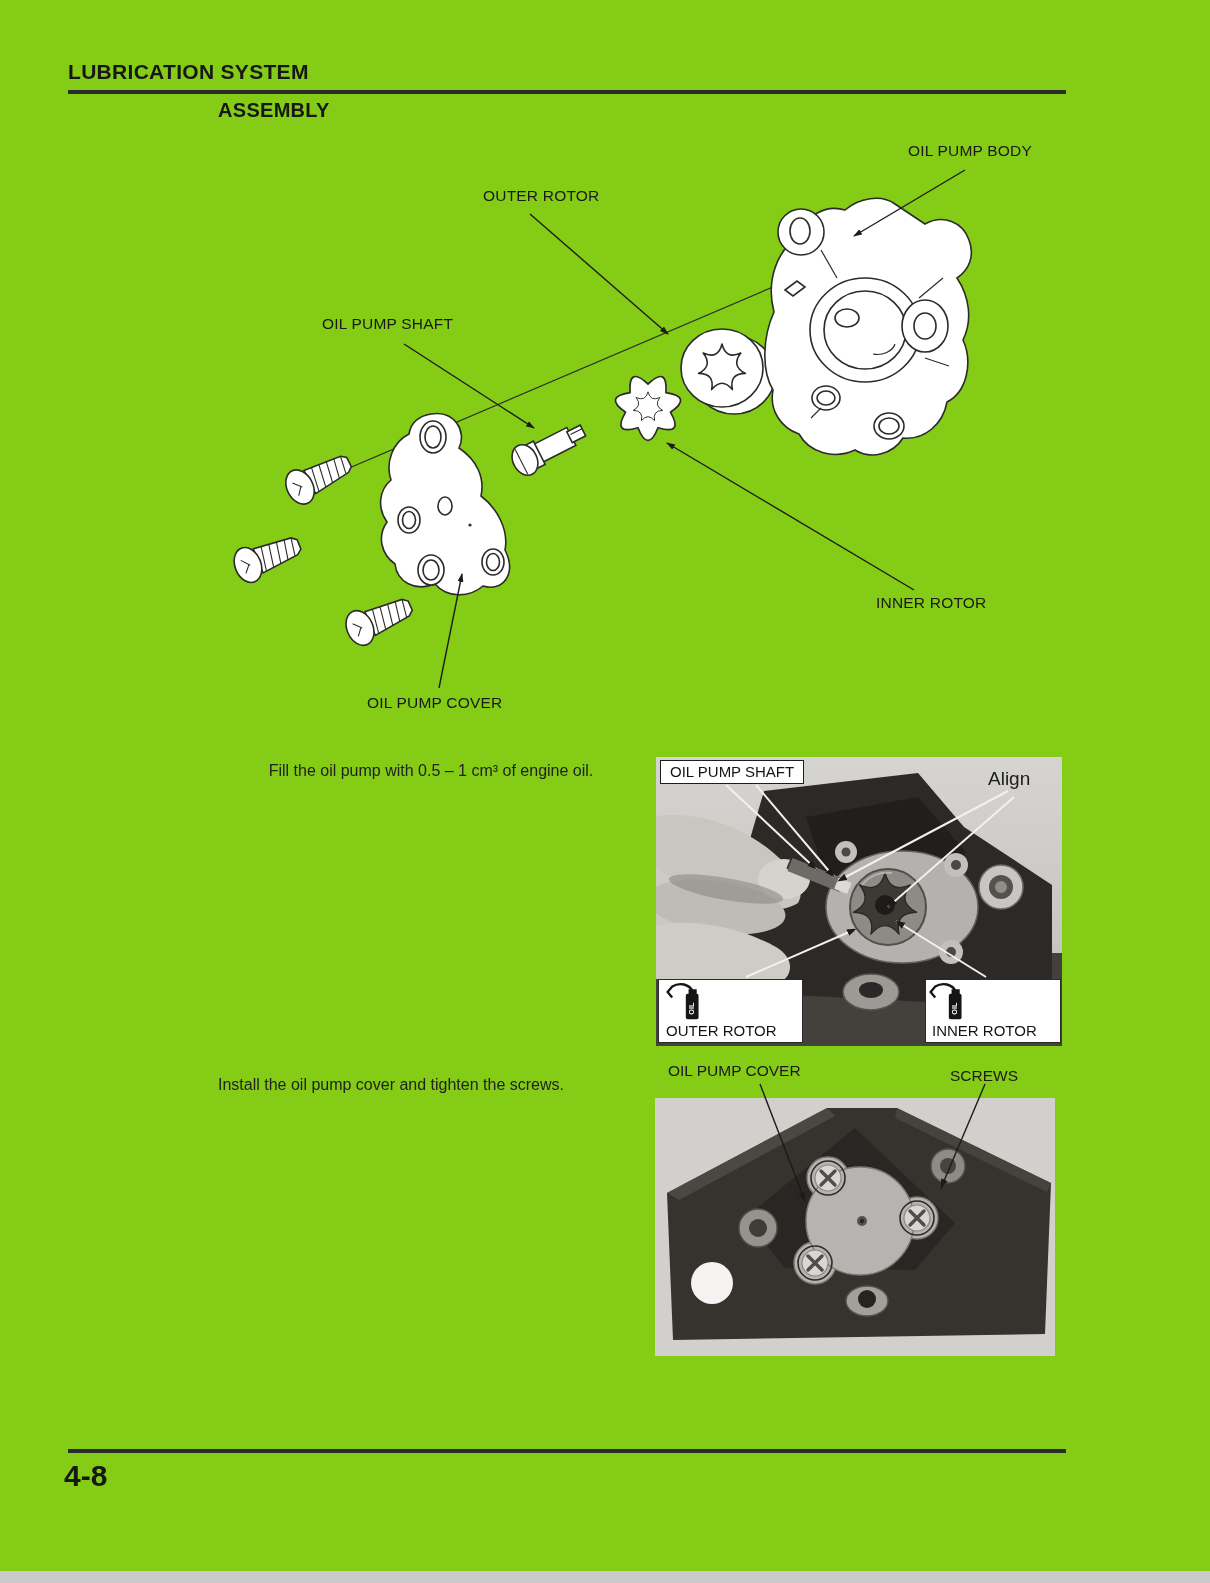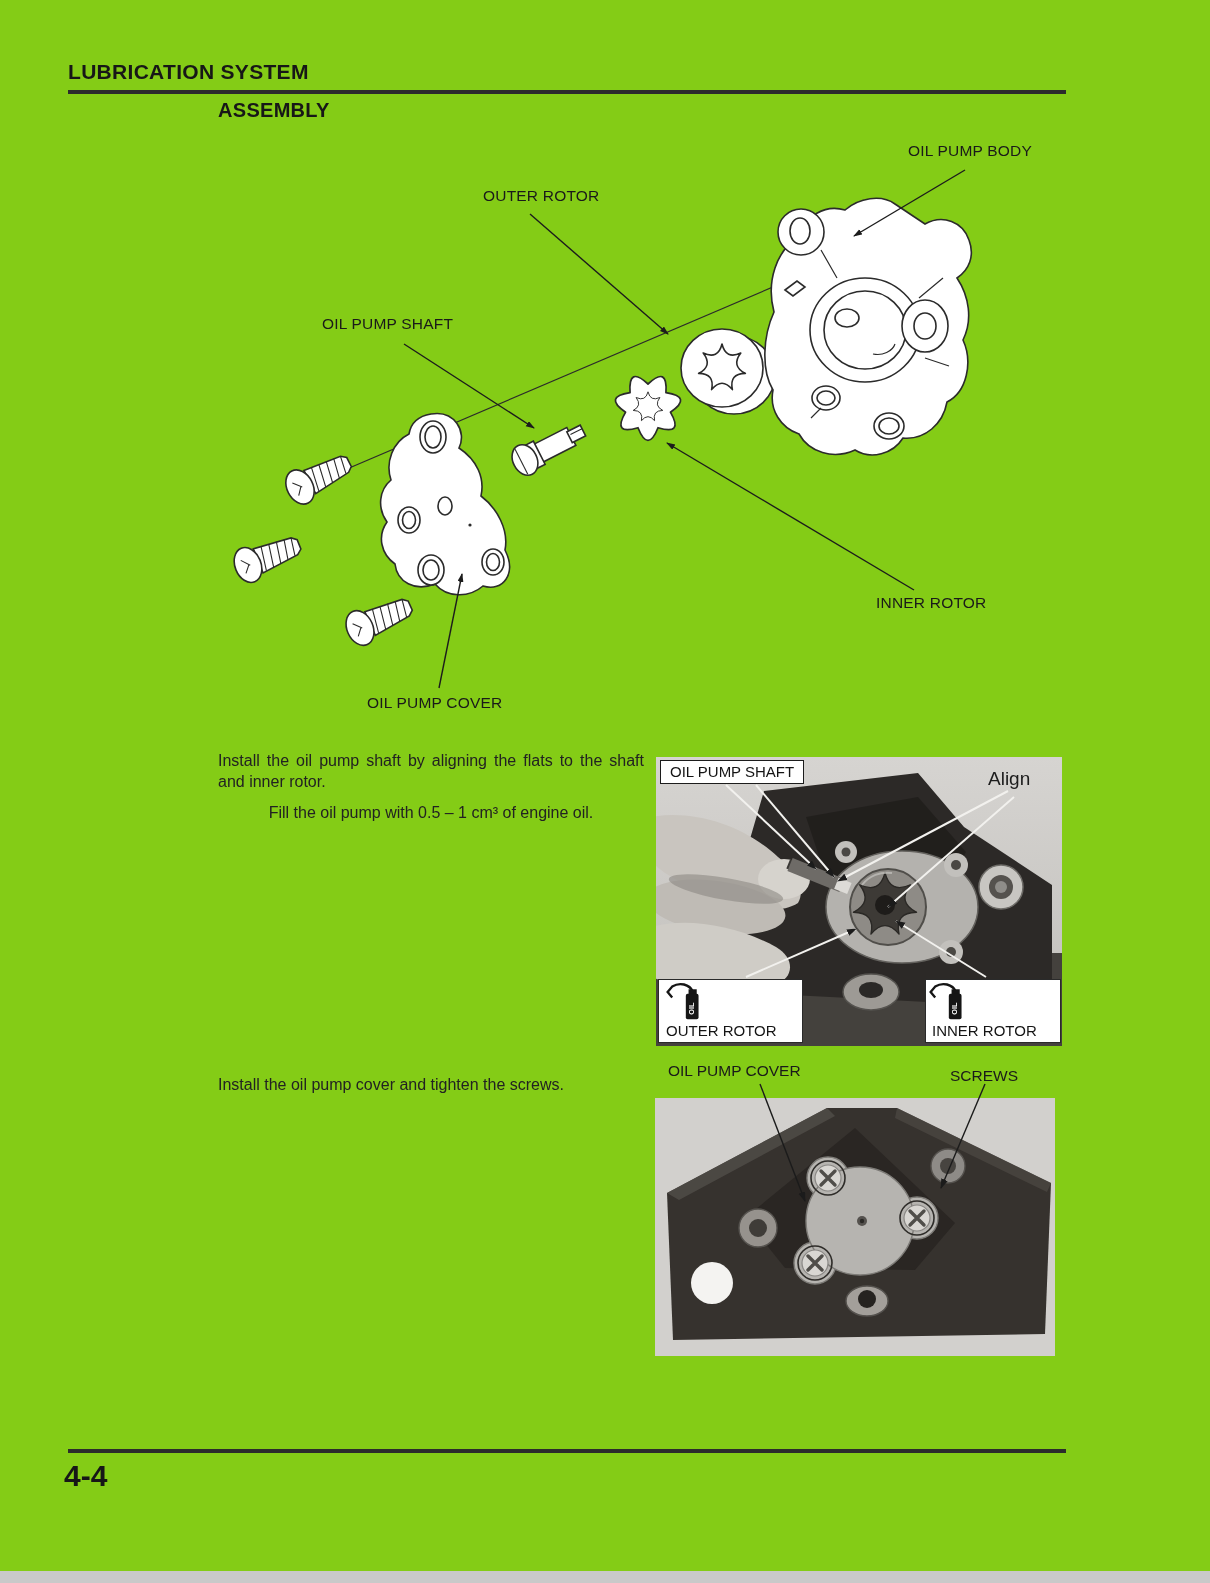--- a/index.html
+++ b/index.html
@@ -156,21 +156,20 @@
     </g>
   </svg>
 
   <div class="abs dlabel" style="left:908px;top:142px;">OIL PUMP BODY</div>
   <div class="abs dlabel" style="left:483px;top:187px;">OUTER ROTOR</div>
   <div class="abs dlabel" style="left:322px;top:315px;">OIL PUMP SHAFT</div>
   <div class="abs dlabel" style="left:876px;top:594px;">INNER ROTOR</div>
   <div class="abs dlabel" style="left:367px;top:694px;">OIL PUMP COVER</div>
 
   <div class="abs textcol">
-    <p>Install the oil pump shaft by aligning the flats to the shaft and inner rotor.</p>
     <p class="gap">Fill the oil pump with 0.5 – 1 cm³ of engine oil.</p>
   </div>
   <div class="abs step2">Install the oil pump cover and tighten the screws.</div>
 
   <div class="abs photo1">
     <svg width="406" height="289" viewBox="0 0 406 289">
       <defs>
         <linearGradient id="p1bg" x1="0" y1="0" x2="0" y2="1">
           <stop offset="0" stop-color="#d6d4d1"></stop>
             <stop offset="1" stop-color="#c0beba"></stop>
@@ -298,16 +297,16 @@
       <g stroke="#1b1b1b" stroke-width="1.4" fill="none">
         <line x1="105" y1="26" x2="150" y2="143" marker-end="url(#ah3)"></line>
         <line x1="330" y1="26" x2="286" y2="130" marker-end="url(#ah3)"></line>
       </g>
     </svg>
     <div class="p2-lbl p2-cover">OIL PUMP COVER</div>
     <div class="p2-lbl p2-screws">SCREWS</div>
   </div>
 
   <div class="abs rule rule-bottom"></div>
-  <div class="abs pagenum">4-4</div>
+  <div class="abs pagenum">4-8</div>
   <div class="abs bottom-strip"></div>
 
 </div>
 
 </body></html>

